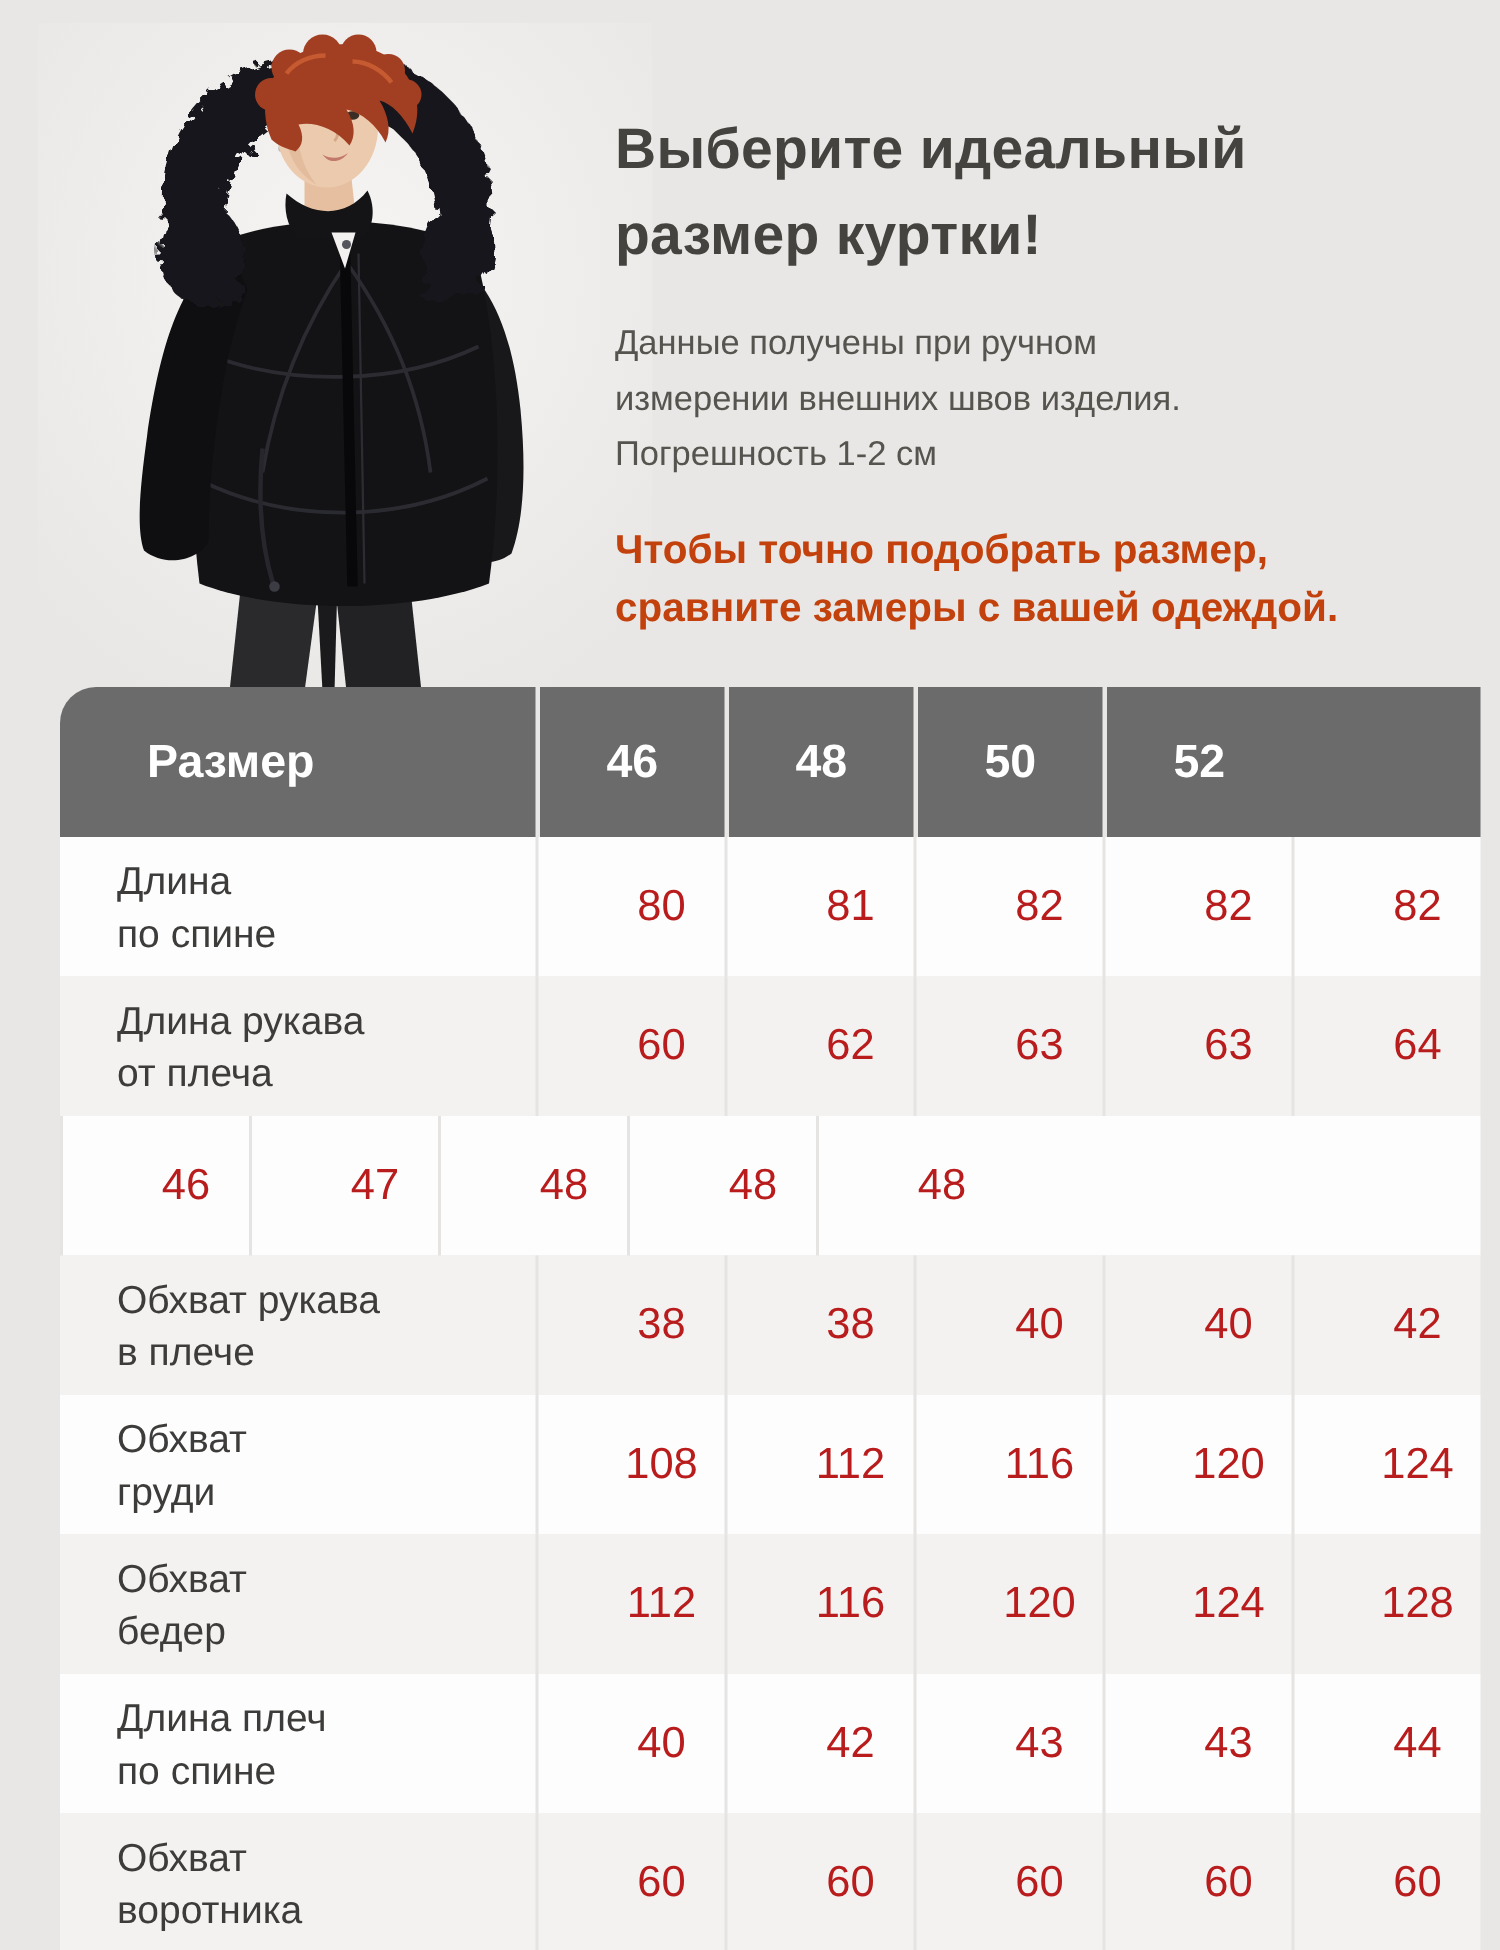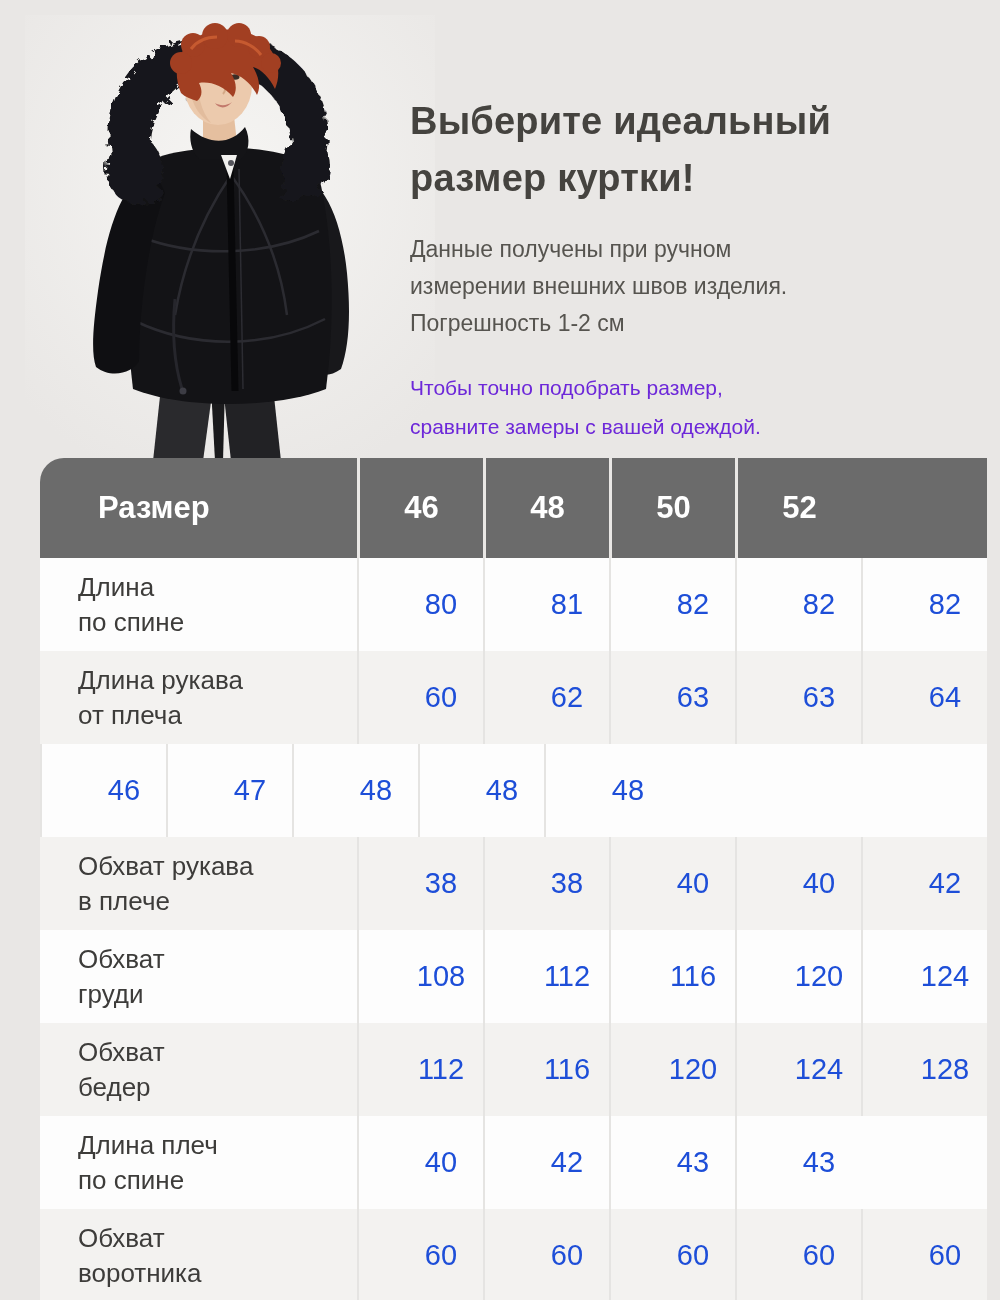--- a/index.html
+++ b/index.html
@@ -14,37 +14,37 @@
 
   
   .photo {
     position: absolute; left: 25px; top: 15px;
     width: 410px; height: 446px;
   }
   .photo svg { display: block; }
 
   
   .intro {
-    position: absolute; left: 410px; top: 72px; width: 575px; margin-top: 21px;
+    position: absolute; left: 410px; top: 72px; width: 575px;
   }
   .title {
     margin: 0 0 24px 0;
     font-size: 38px; font-weight: 700; color: #45433f;
     line-height: 57px; letter-spacing: 0.2px;
   }
   .title span { display: block; }
   .subtitle {
     margin: 0 0 26px 0;
     font-size: 23px; font-weight: 400; color: #56544f;
     line-height: 37px;
   }
   .subtitle span { display: block; }
   .note {
     margin: 0;
-    font-size: 21px; font-weight: 400; color: #6d28d9;
+    font-size: 27px; font-weight: 700; color: #c2410c;
     line-height: 39px;
   }
   .note span { display: block; }
 
   
   .size-table {
     position: absolute; left: 40px; top: 458px; width: 947px;
   }
   .thead {
     display: flex; height: 100px;
@@ -71,21 +71,21 @@
   .trow.alt { background: #f3f2f0; }
   .trow .label-cell {
     width: 317px; box-sizing: border-box;
     padding-left: 38px;
     display: flex; flex-direction: column; justify-content: center;
     font-size: 26px; color: #3d3c3a; line-height: 35px;
   }
   .trow .val-cell {
     width: 126px; box-sizing: border-box;
     display: flex; align-items: center; justify-content: center;
-    font-size: 29px; color: #1d4ed8;
+    font-size: 29px; color: #b91c1c;
     border-left: 2px solid #e5e4e2;
     padding-left: 40px;
   }
 </style>
 </head>
 <body>
 
 <div class="photo">
   <svg width="410" height="446" viewBox="0 0 410 446">
     <defs>
@@ -262,20 +262,21 @@
 
   <div class="trow">
     <div class="label-cell">
       <span>Длина плеч</span>
       <span>по спине</span>
     </div>
     <div class="val-cell">40</div>
     <div class="val-cell">42</div>
     <div class="val-cell">43</div>
     <div class="val-cell">43</div>
+    <div class="val-cell">44</div>
   </div>
 
   <div class="trow alt">
     <div class="label-cell">
       <span>Обхват</span>
       <span>воротника</span>
     </div>
     <div class="val-cell">60</div>
     <div class="val-cell">60</div>
     <div class="val-cell">60</div>

